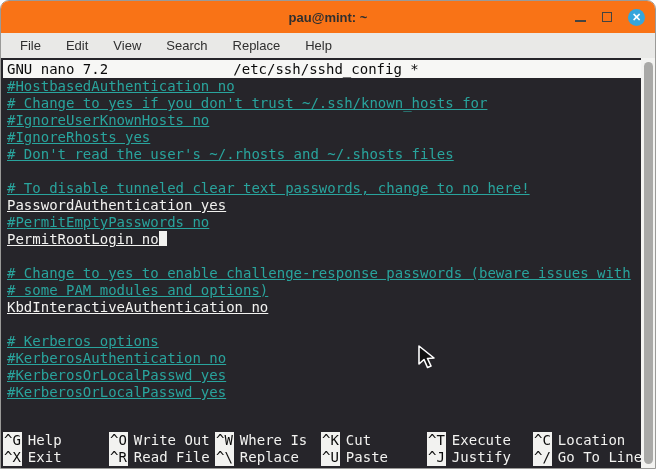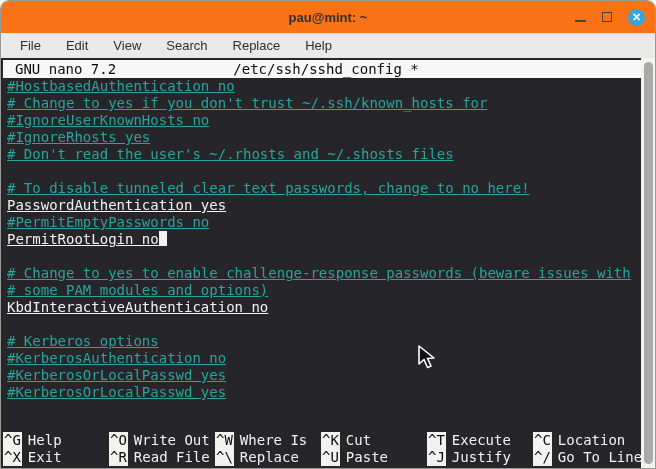--- a/index.html
+++ b/index.html
@@ -54,21 +54,21 @@
     font-size:14px; line-height:17px;
   }
   .term-col { flex:1; display:flex; flex-direction:column; overflow:hidden; }
   .nano-header {
     flex:0 0 18px;
     background:#f7f7f5; color:#0a0a0a;
     position:relative;
     white-space:pre;
     display:flex; align-items:center;
   }
-  .nano-version { padding-left:12px; }
+  .nano-version { padding-left:4px; }
   .nano-file { position:absolute; left:0; right:0; text-align:center;padding-left:8px; }
   .editor { flex:1; padding-left:4px; overflow:hidden; }
   .line { height:17px; white-space:pre; color:#f2f2f0;text-decoration:underline; }
   .line.c { color:#29a49d; }
   .block-cursor {
     display:inline-block; width:8px; height:15px;
     background:#f2f2f0; vertical-align:-2px;
   }
   .nano-footer { flex:0 0 34px; }
   .sc-row { height:17px; display:flex; }

